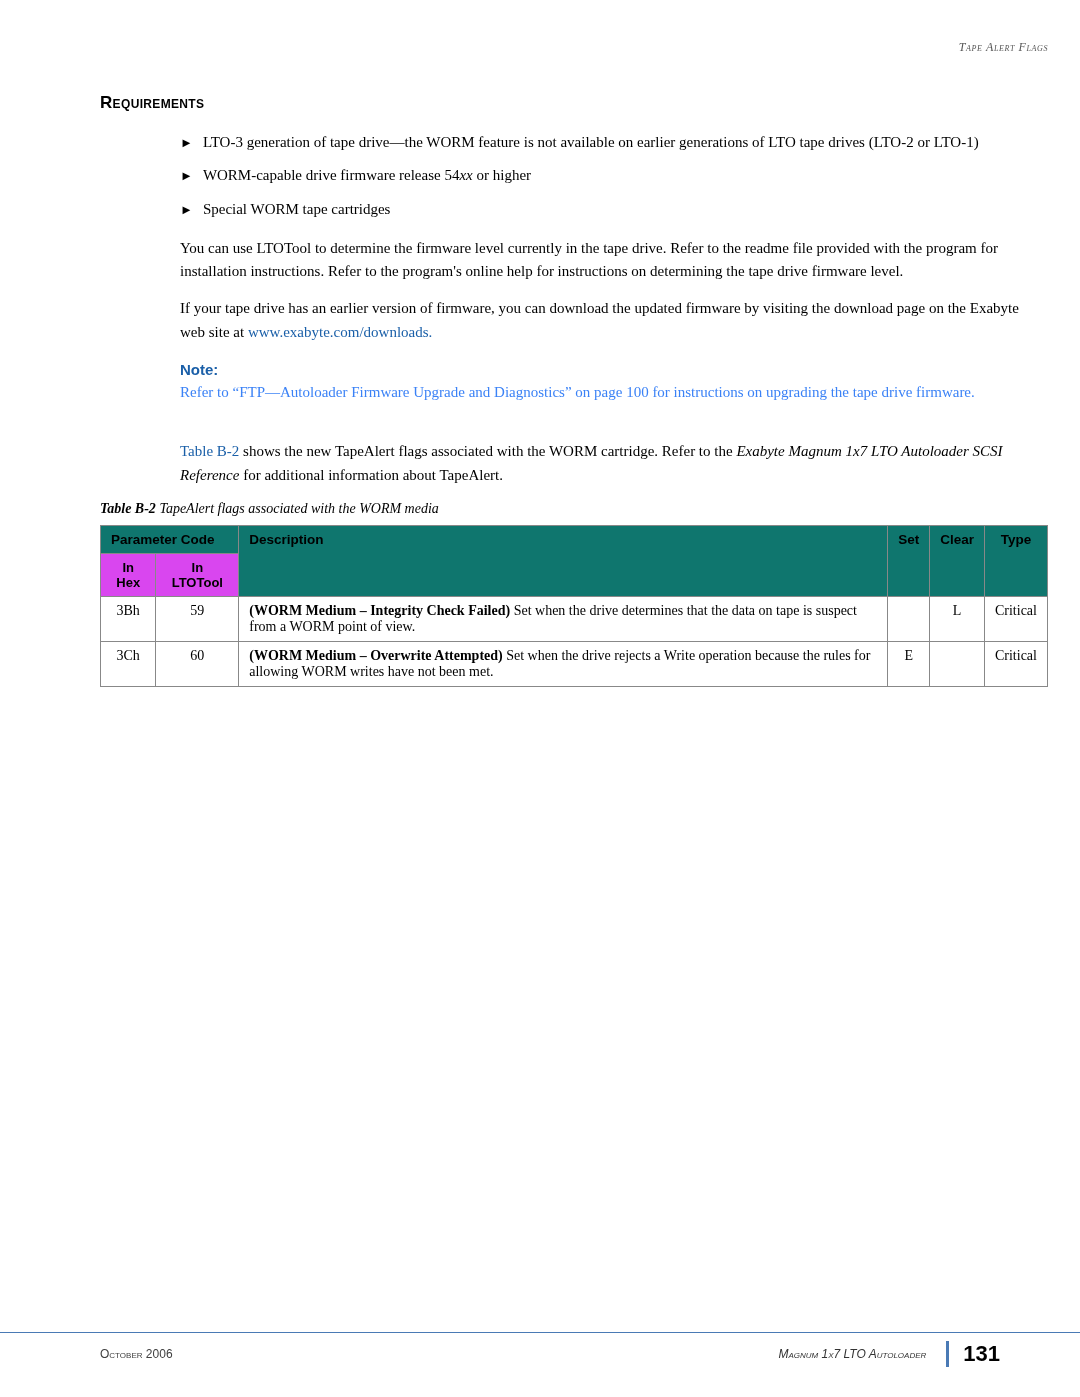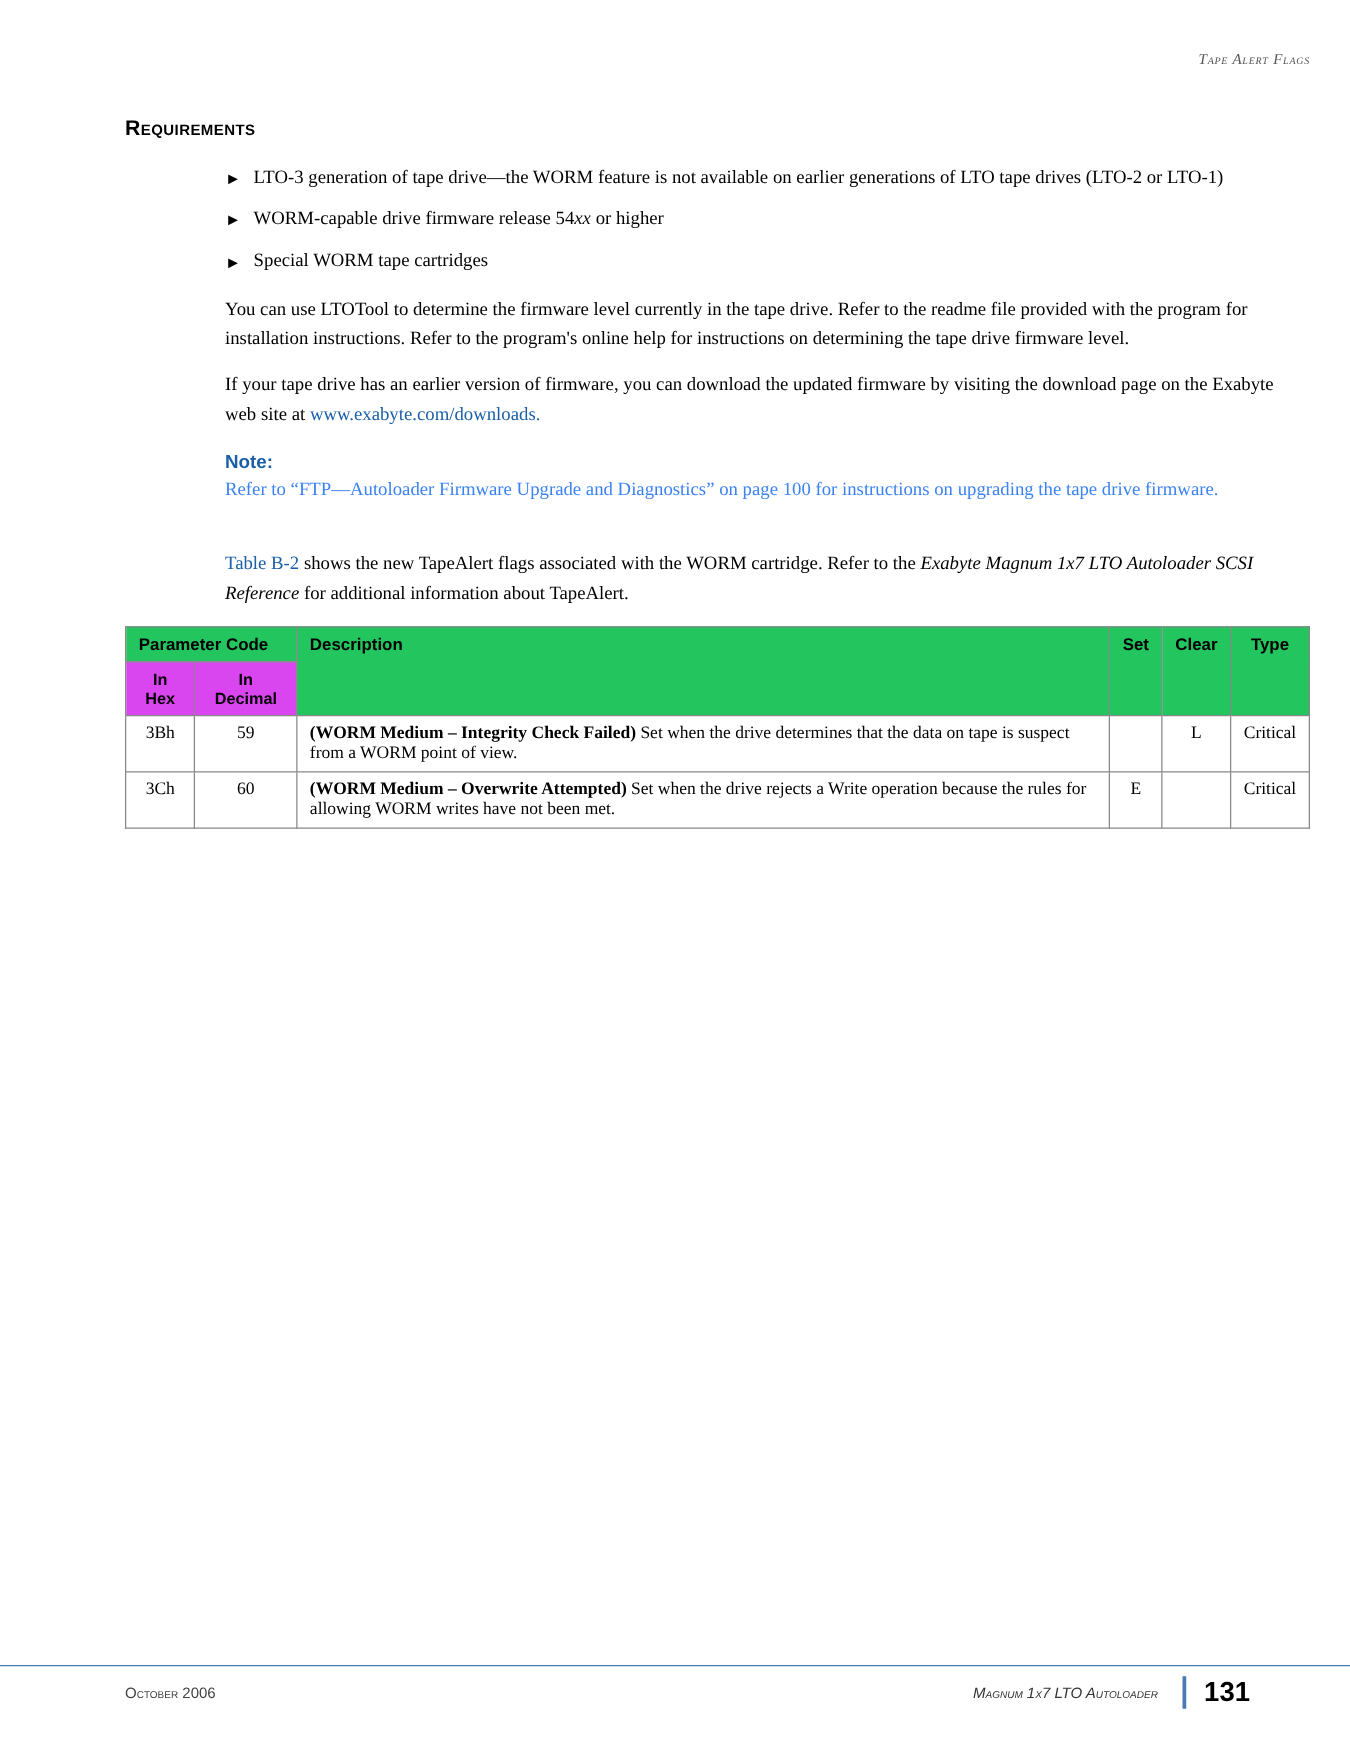--- a/index.html
+++ b/index.html
@@ -125,21 +125,21 @@
     }
 
     table.data-table th,
     table.data-table td {
       border: 1px solid #888;
       padding: 6px 10px;
       vertical-align: top;
     }
 
     .col-header-row th {
-      background-color: #22c55e;
+      background-color: #0f766e;
       font-family: 'Arial', sans-serif;
       font-weight: bold;
       font-size: 13.5px;
       text-align: left;
       margin-left: 40px;
     }
 
     .col-header-row th.center {
       text-align: center;
     }
@@ -241,33 +241,36 @@
       <span class="note-text">Refer to “FTP—Autoloader Firmware Upgrade and Diagnostics” on page 100 for instructions on upgrading the tape drive firmware.</span>
     </div>
   </div>
 
   <div class="section-gap" style="margin-top:36px;">
 
     <p class="body-text">
       <a class="link" href="#">Table B-2</a><span> shows the new TapeAlert flags associated with the WORM cartridge. Refer to the </span><em>Exabyte Magnum 1x7 LTO Autoloader SCSI Reference</em><span> for additional information about TapeAlert.</span>
     </p>
 
+    <p class="table-caption">
+      <span class="table-caption-bold">Table B-2</span><span class="table-caption-italic">  TapeAlert flags associated with the WORM media</span>
+    </p>
 
     <table class="data-table">
       <thead>
         <tr class="col-header-row">
           <th colspan="2">Parameter Code</th>
           <th rowspan="2">Description</th>
           <th rowspan="2" class="center">Set</th>
           <th rowspan="2" class="center">Clear</th>
           <th rowspan="2" class="center">Type</th>
         </tr>
         <tr class="sub-header-row">
           <th>In Hex</th>
-          <th>In Decimal</th>
+          <th>In LTOTool</th>
         </tr>
       </thead>
       <tbody>
         <tr>
           <td class="center">3Bh</td>
           <td class="center">59</td>
           <td>
             <span class="bold-inline">(WORM Medium – Integrity Check Failed)</span>
             <span> Set when the drive determines that the data on tape is suspect from a WORM point of view.</span>
           </td>

